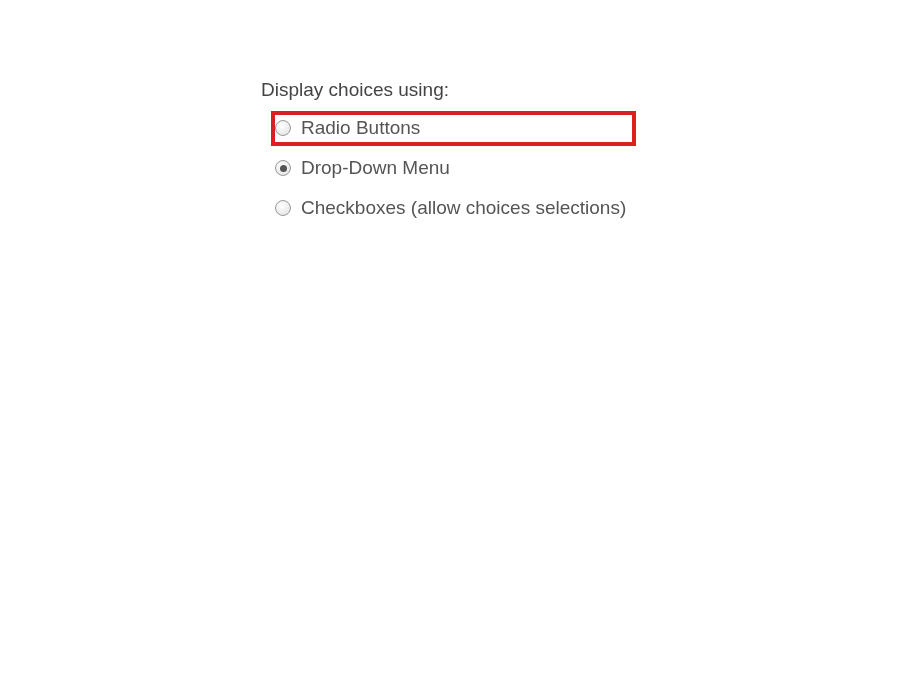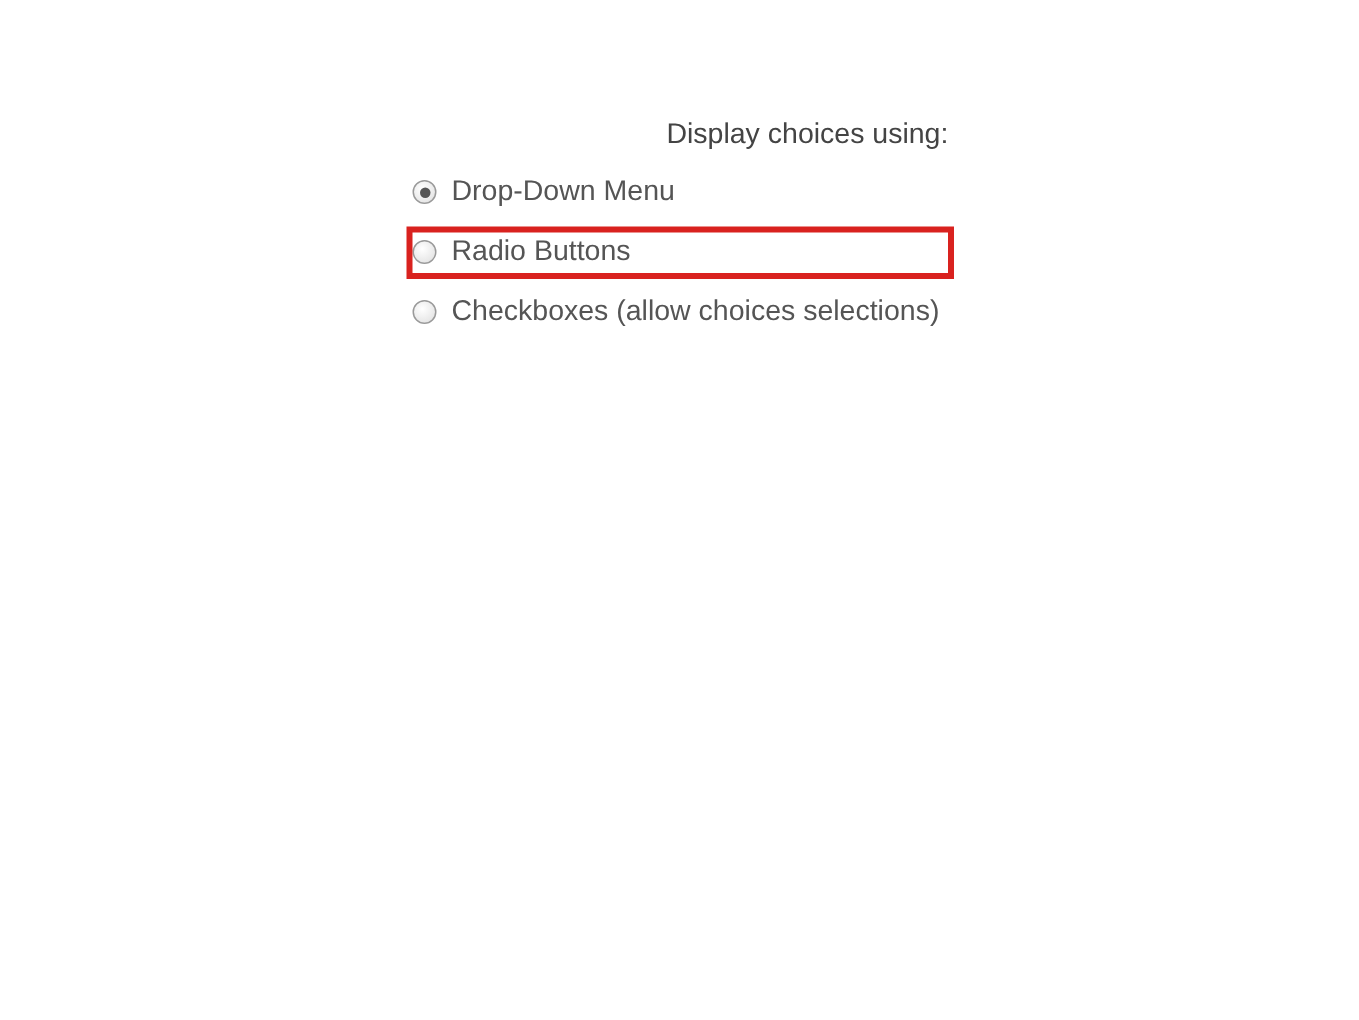--- a/index.html
+++ b/index.html
@@ -1,19 +1,18 @@
 <!DOCTYPE html>
 <html><head>
   <meta charset="utf-8">
   <style>
     * {
       box-sizing: border-box;
       margin: 0;
       padding: 0;
-      text-align: right;
     }
     body {
       width: 906px;
       height: 680px;
       background: #ffffff;
       font-family: "Segoe UI", Arial, sans-serif;
       font-size: 18px;
       color: #444444;
       position: relative;
     }
@@ -72,30 +71,30 @@
       white-space: nowrap;
     }
   </style>
 </head>
 <body>
 
 <div class="form-area">
   <div class="section-label">Display choices using:</div>
   <div class="option-list">
 
+    <div class="option-row highlighted">
+      <span class="radio"></span>
+      <span class="option-label">Radio Buttons</span>
+    </div>
+
     <div class="option-row">
       <span class="radio selected">
           <span class="dot"></span>
         </span>
       <span class="option-label">Drop-Down Menu</span>
-    </div>
-
-    <div class="option-row highlighted">
-      <span class="radio"></span>
-      <span class="option-label">Radio Buttons</span>
     </div>
 
     <div class="option-row">
       <span class="radio"></span>
       <span class="option-label">Checkboxes (allow choices selections)</span>
     </div>
 
   </div>
 </div>
 

